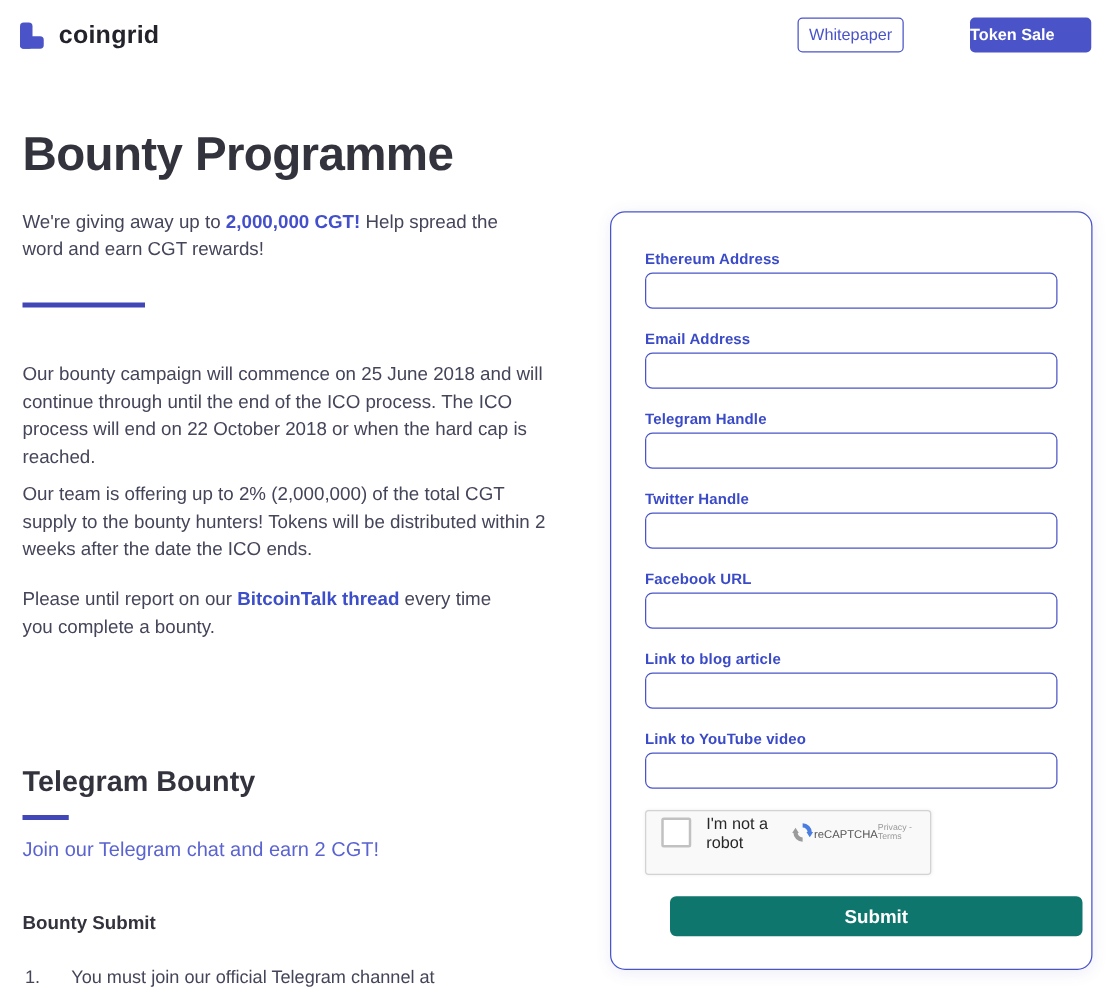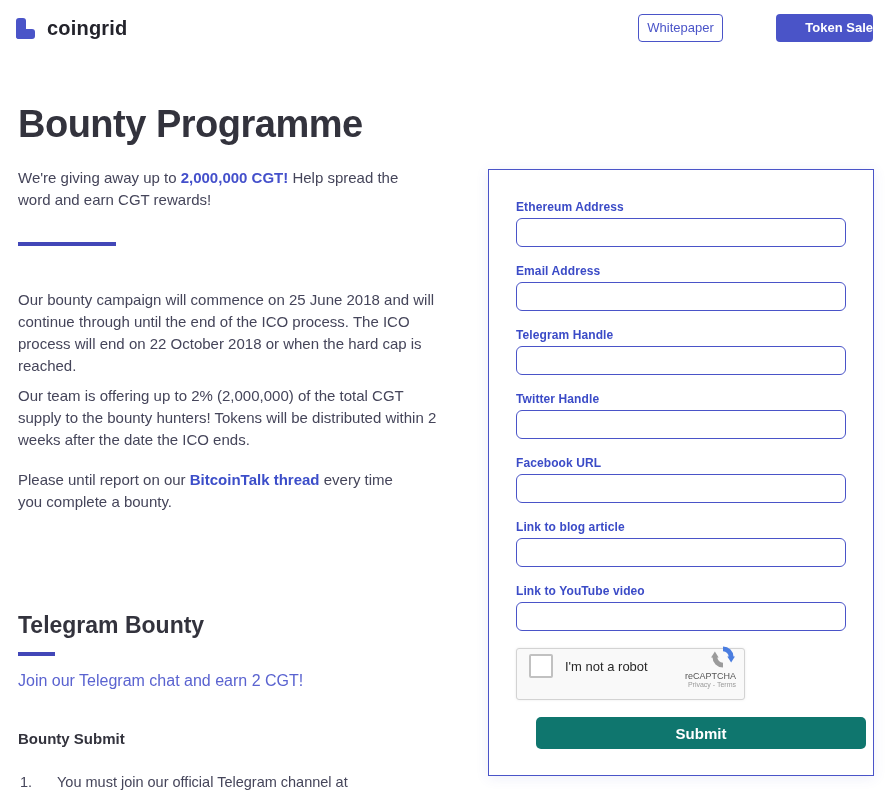--- a/index.html
+++ b/index.html
@@ -21,21 +21,21 @@
   .btn-outline {
     position:absolute; left:638px; top:14px; width:85px; height:28px;
     background:#ffffff; border:1px solid #4a54c8; border-radius:4px;
     color:#4a54c8; font-size:13px; font-family:"Liberation Sans",sans-serif;
     cursor:pointer; text-align:center; line-height:26px;
   }
   .btn-fill {
     position:absolute; left:776px; top:14px; width:97px; height:28px;
     background:#4a54c8; border:none; border-radius:4px;
     color:#ffffff; font-size:13px; font-weight:700; font-family:"Liberation Sans",sans-serif;
-    cursor:pointer; text-align:right; line-height:28px;
+    cursor:pointer; text-align:left; line-height:28px;
   }
 
   
   .page-title {
     position:absolute; left:18px; top:103px;
     font-size:38px; font-weight:700; color:#33333d; letter-spacing:-0.5px;
   }
   .intro { position:absolute; left:18px; top:167px; width:398px; font-size:15px; line-height:22px; color:#45455a; }
   .intro .hl { color:#4450cb; font-weight:700; }
   .divider-lg { position:absolute; left:18px; top:242px; width:98px; height:4px; background:#4247b8; }
@@ -48,21 +48,21 @@
   .section-title { position:absolute; left:18px; top:612px; font-size:23px; font-weight:700; color:#33333d; }
   .divider-sm { position:absolute; left:18px; top:652px; width:37px; height:4px; background:#4247b8; }
   .telegram-link { position:absolute; left:18px; top:672px; font-size:16px; color:#5a63d0; cursor:pointer; }
   .rules-title { position:absolute; left:18px; top:730px; font-size:15px; font-weight:700; color:#33333d; }
   .rule-row { position:absolute; left:20px; top:772px; width:430px; font-size:14.5px; line-height:20px; color:#45455a; display:flex; }
   .rule-num { width:37px; flex:0 0 37px; }
 
   
   .form-card {
     position:absolute; left:488px; top:169px; width:386px; height:607px;
-    background:#ffffff; border:1px solid #4a54c8; border-radius:0;
+    background:#ffffff; border:1px solid #4a54c8; border-radius:12px;
     box-shadow:0 2px 12px rgba(74,84,200,0.10);
     padding:30px 27px 0 27px;
   }
   .field-group { margin-bottom:17px; }
   .field-label { display:block; font-size:12px; font-weight:700; color:#3b4bc7; margin-bottom:4px; letter-spacing:0.1px; }
   .field-input {
     width:100%; height:29px; border:1px solid #4a54c8; border-radius:6px;
     padding:0 10px; font-size:13px; color:#45455a; font-family:"Liberation Sans",sans-serif;
     outline:none; background:#ffffff;
   }
@@ -73,21 +73,21 @@
     border:1px solid #d3d3d3; border-radius:3px;
     box-shadow:0 0 3px rgba(0,0,0,0.08);
     display:flex; align-items:center; padding:0 8px 16px 12px;
     margin-bottom:17px;
   }
   .rc-checkbox {
     width:24px; height:24px; background:#ffffff;
     border:2px solid #c1c1c1; border-radius:2px; cursor:pointer; flex:0 0 24px;
   }
   .rc-label { margin-left:12px; font-size:13px; color:#282828; }
-  .rc-logo-col { margin-left:auto; display:flex; flex-direction:column; align-items:flex-end; }
+  .rc-logo-col { margin-left:auto; display:flex; flex-direction:row; align-items:center; }
   .rc-brand { font-size:9px; color:#555555; margin-top:1px; }
   .rc-links { font-size:7px; color:#9a9a9a; }
   .rc-links span { cursor:pointer; }
 
   .submit-btn {
     width:100%; height:32px; background:#0f766e; border:none; border-radius:5px;
     color:#ffffff; font-size:15px; font-weight:700; font-family:"Liberation Sans",sans-serif;
     cursor:pointer;
     margin-left:20px;
   }

